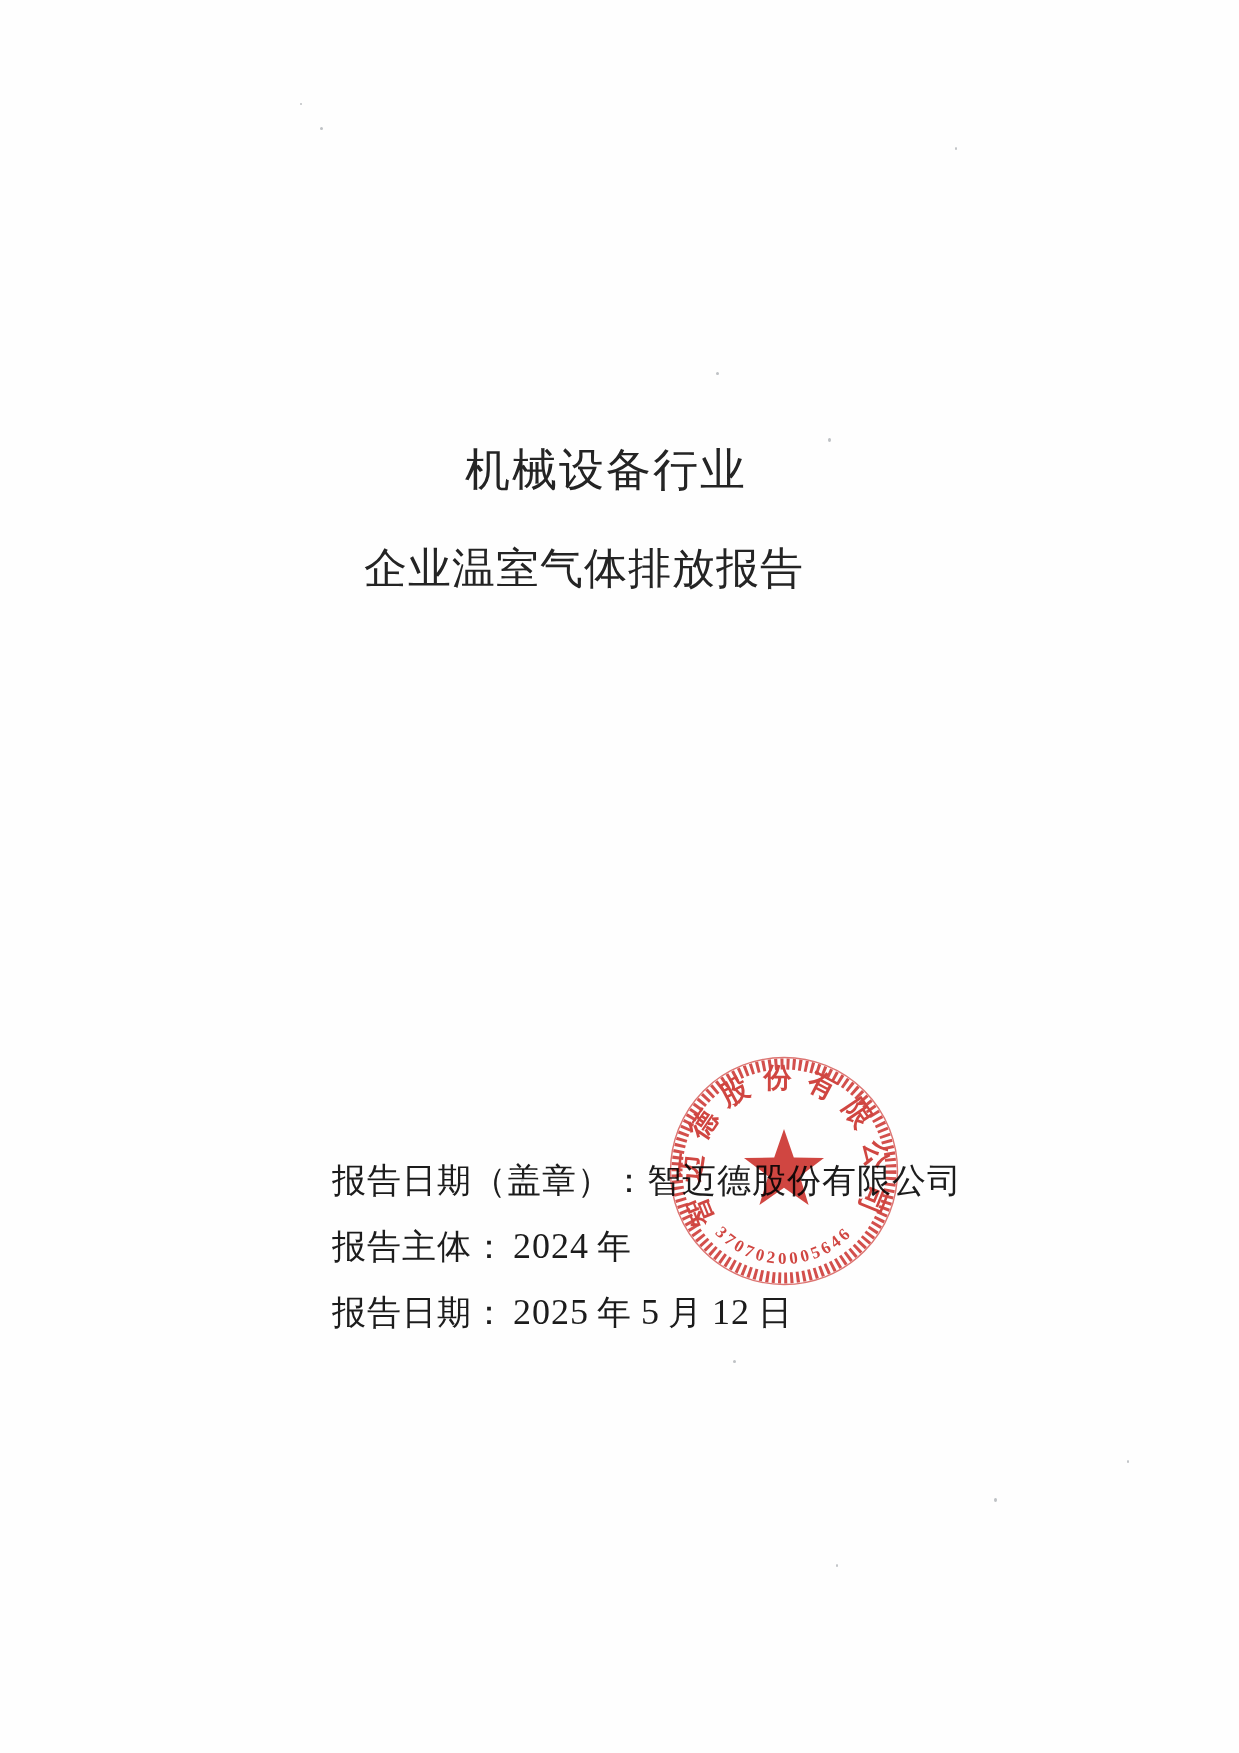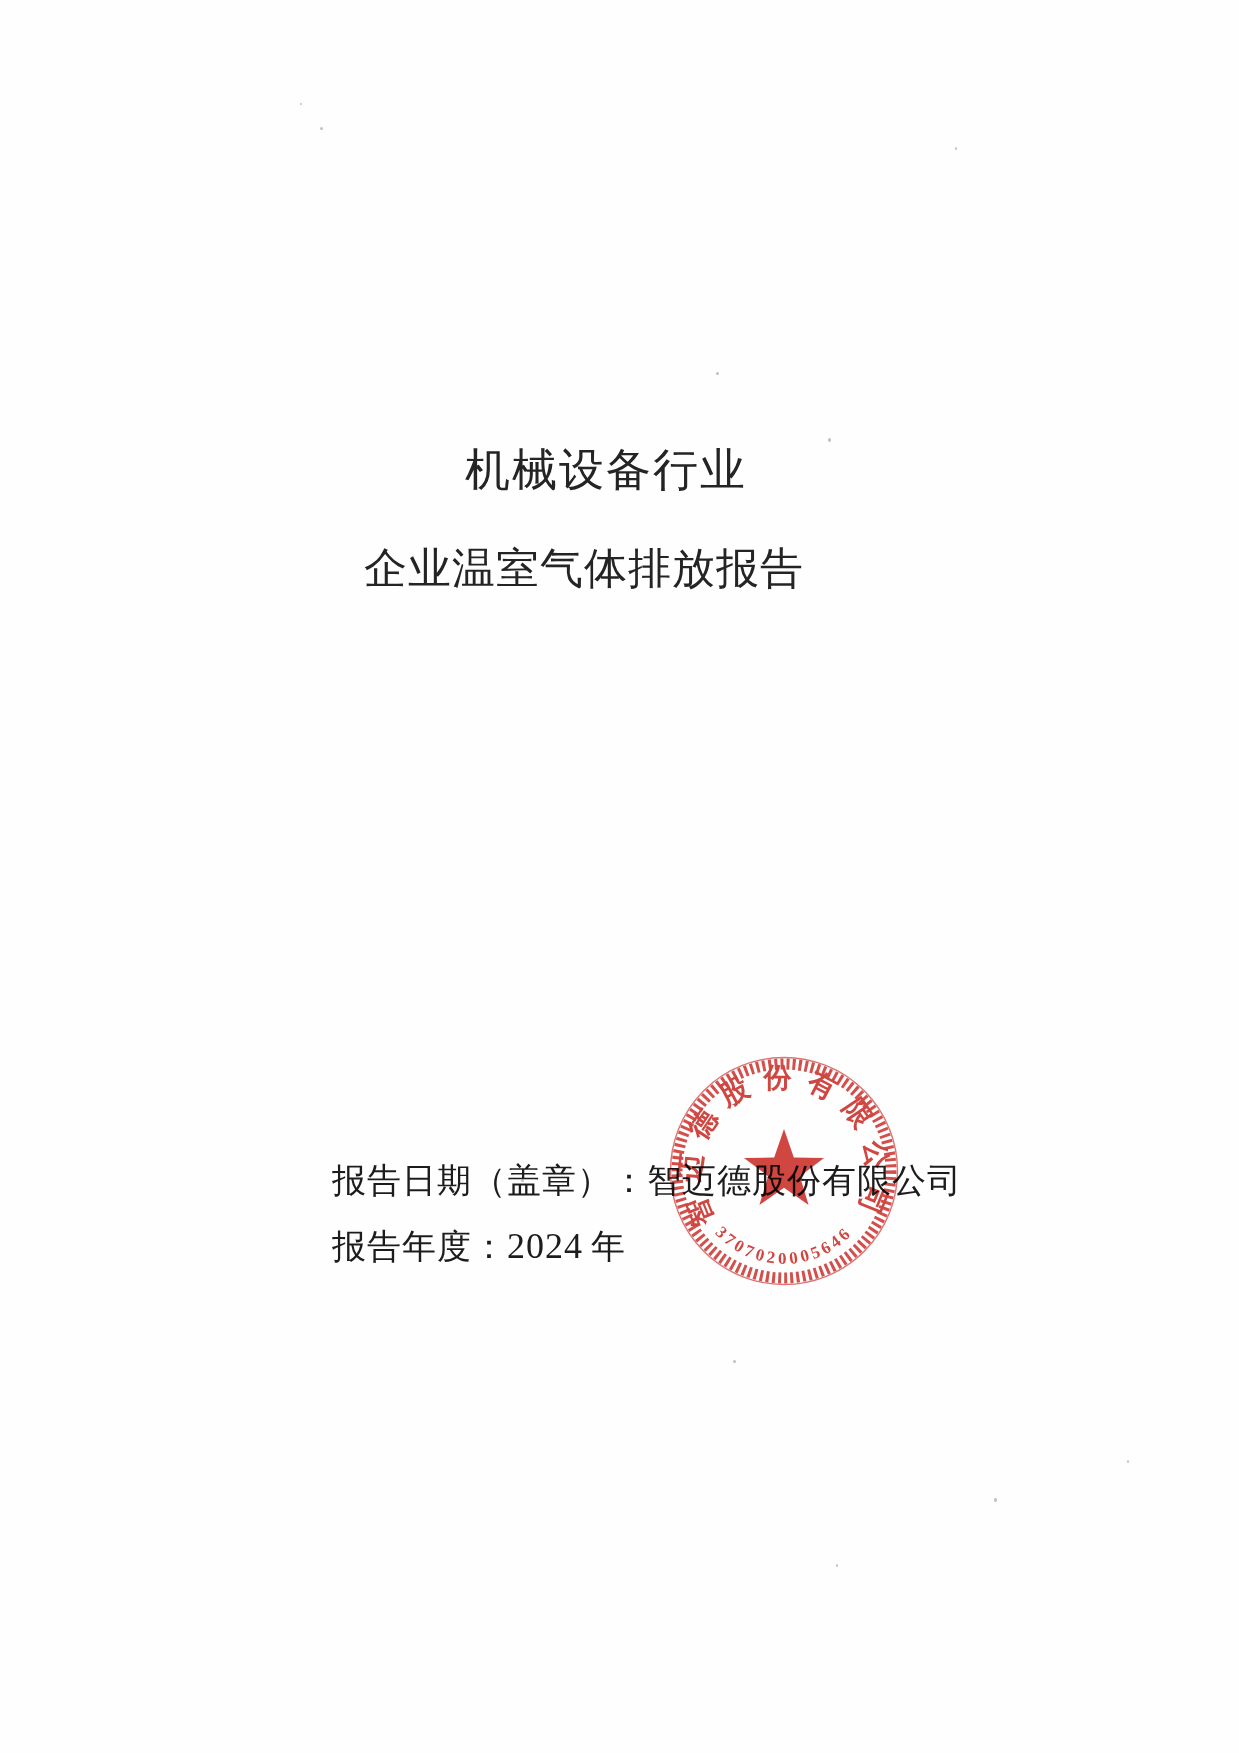--- a/index.html
+++ b/index.html
@@ -39,21 +39,21 @@
   .row-year    { top: 1224px; }
   .row-date    { top: 1290px; }
   .field-label { letter-spacing: 1px; }
   .num {
     font-family: "Liberation Serif", serif;
     font-weight: 400;
     font-size: 36px;
     margin: 0 8px 0 6px;
     letter-spacing: 1px;
   }
-  .num.first { margin-left: 0; }
+  .num.first { margin-left: 6px; }
   .unit { margin-right: 4px; }
   .subject-value { letter-spacing: 1px; }
 
   
   .stamp {
     position: absolute;
     left: 664px;
     top: 1051px;
     width: 240px;
     height: 240px;
@@ -89,23 +89,26 @@
 
   <div class="title-line title-2">企业温室气体排放报告</div>
 
   <div class="title-line title-1">机械设备行业</div>
 
   <div class="field-row row-subject">
     <span class="field-label">报告日期（盖章）：</span><span class="subject-value">智迈德股份有限公司</span>
   </div>
 
   <div class="field-row row-year">
-    <span class="field-label">报告年度：</span><span class="num first">2024</span><span class="unit">年</span>
+    <span class="field-label">报告主体：</span><span class="num first">2024</span><span class="unit">年</span>
   </div>
 
+  <div class="field-row row-date">
+    <span class="field-label">报告日期：</span><span class="num first">2025</span><span class="unit">年</span><span class="num">5</span><span class="unit">月</span><span class="num">12</span><span class="unit">日</span>
+  </div>
 
   <svg class="stamp" viewBox="0 0 240 240" aria-hidden="true">
     <defs>
       <path id="stamp-name-arc" d="M 55.7 174.0 A 84 84 0 1 1 184.3 174.0" fill="none"></path>
       <path id="stamp-serial-arc" d="M 39.5 166.5 A 93 93 0 0 0 200.5 166.5" fill="none"></path>
     </defs>
 
     <circle cx="120" cy="120" r="113.5" fill="none" stroke-width="1.4" opacity="0.75" stroke="#cd3631"></circle>
 
     <circle cx="120" cy="120" r="107" fill="none" stroke-width="11" stroke-dasharray="3 3.1" opacity="0.95" stroke="#cd3631"></circle>

